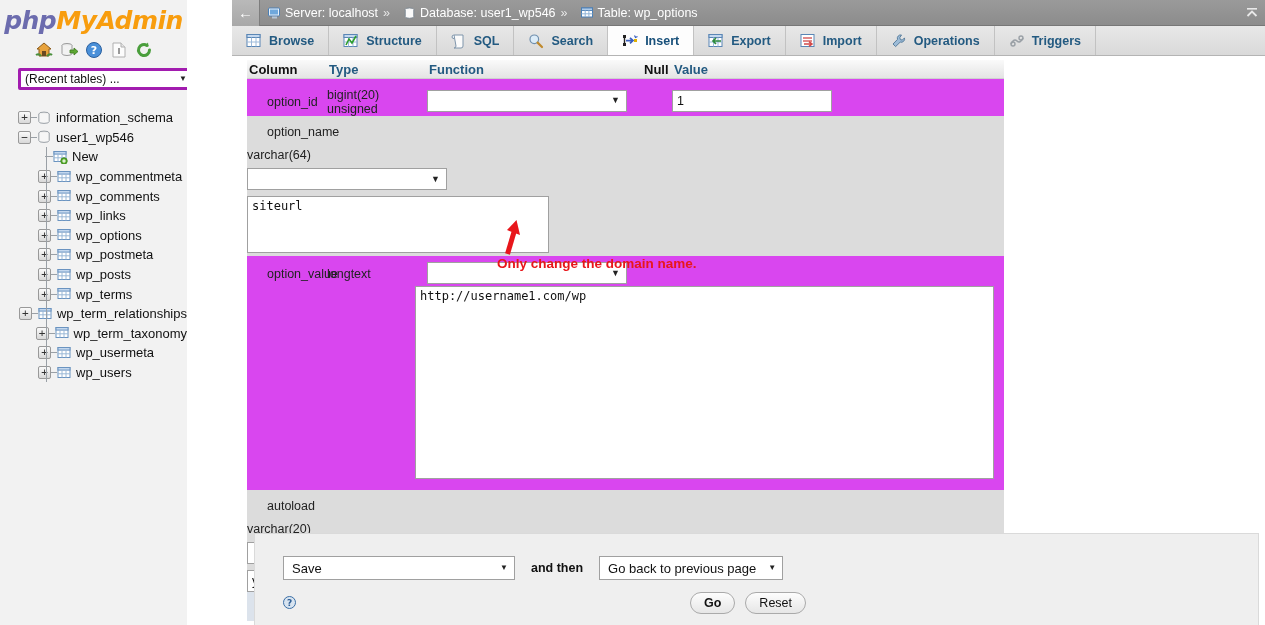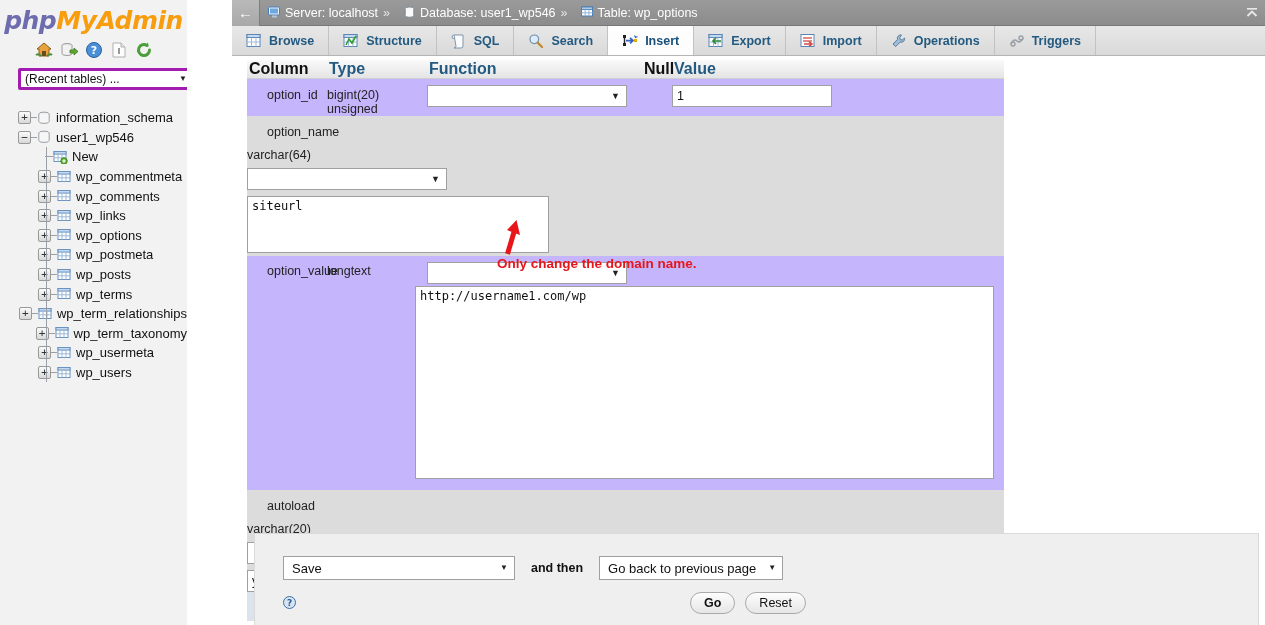--- a/index.html
+++ b/index.html
@@ -112,21 +112,21 @@
     color: #fff;
     font-size: 12.5px;
   }
   #back-btn {
     width: 28px; height: 26px;
     background: linear-gradient(to bottom,#b9b9b9,#a8a8a8);
     border-right: 1px solid #7d7d7d;
     display: flex; align-items: center; justify-content: center;
     color: #fff; font-size: 15px; cursor: pointer;
   }
-  .crumb { display: flex; align-items: flex-start; gap: 4px; margin-left: 8px; cursor: pointer; }
+  .crumb { display: flex; align-items: flex-end; gap: 4px; margin-left: 8px; cursor: pointer; }
   .crumb-sep { margin: 0 5px; color: #e8e8e8; }
   .crumb-icon { width: 13px; height: 13px; display:block; }
 
   
   #tabs {
     height: 30px;
     background: linear-gradient(to bottom,#e8e8e8,#d9d9d9);
     border-bottom: 1px solid #b4b4b4;
     display: flex; align-items: stretch;
     font-size: 12.5px;
@@ -153,34 +153,34 @@
   
   #insert-table {
     position: absolute; left: 15px; top: 60px;
     width: 757px;
   }
   .thead {
     height: 19px;
     background: linear-gradient(to bottom,#fafafa,#e4e4e4);
     border-bottom: 1px solid #cfcfcf;
     display: flex; align-items: center;
-    font-weight: bold; font-size: 16px;
+    font-weight: bold; font-size: 13px;
   }
   .th { padding-left: 2px; }
   .th.link { color: #235a81; cursor: pointer; }
   .th.plain { color: #111; }
   .col-column   { width: 80px; }
   .col-type     { width: 100px; }
   .col-function { width: 215px; }
   .col-null     { width: 30px; }
   .col-value    { flex: 1; }
 
   .frow { display: flex; align-items: flex-start; position: relative; }
   .frow.shaded { background: #dcdcdc; flex-direction: column; }
-  .frow.white  { background: #c4b5fd; }
+  .frow.white  { background: #d946ef; align-items: center; }
   .cell-col { width: 80px; padding-left: 20px; font-size: 12.5px; color: #222; }
   .cell-type { width: 100px; font-size: 12.5px; color: #222; }
   .cell-fn   { width: 215px; }
   .cell-null { width: 30px; }
   .cell-val  { flex: 1; }
 
   .fn-select {
     width: 200px; height: 22px;
     border: 1px solid #a0a0a0;
     background: #fff;

